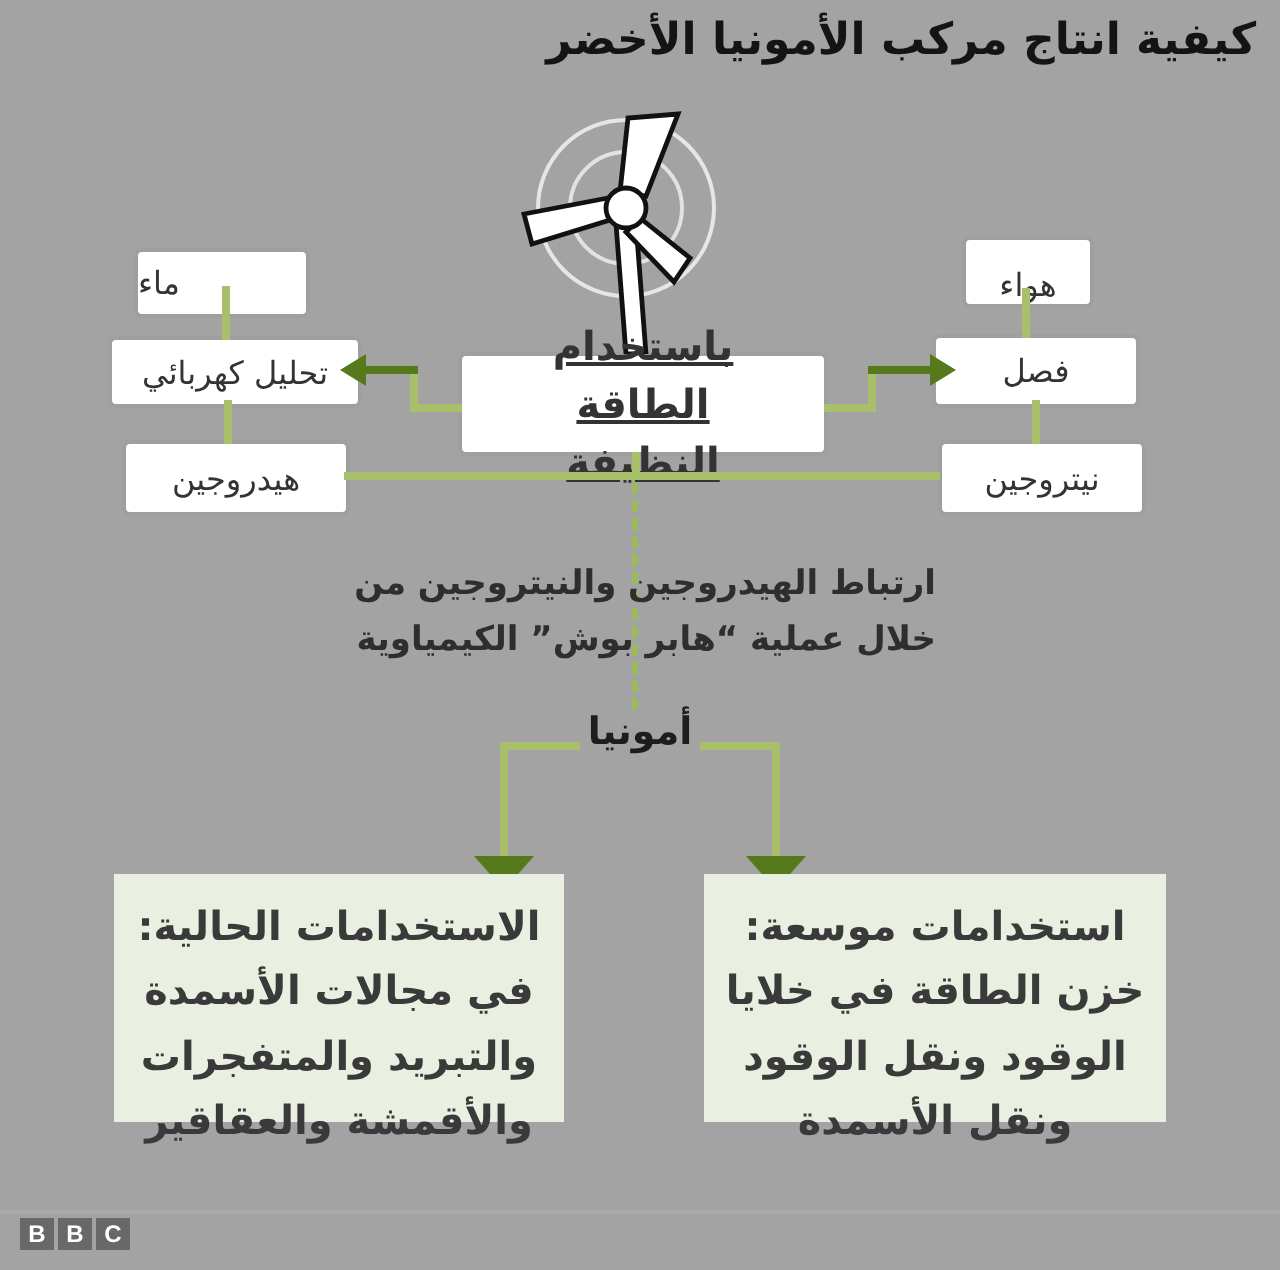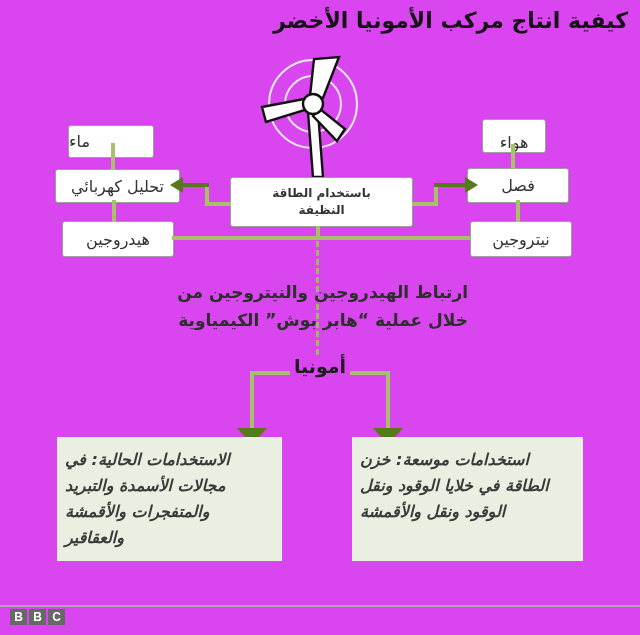--- a/index.html
+++ b/index.html
@@ -1,47 +1,47 @@
 <!DOCTYPE html>
 <html lang="ar"><head>
 <meta charset="utf-8">
 <style>
   html,body{margin:0;padding:0;background:#fff;}
   #canvas{
-    position:relative;width:640px;height:635px;background:#d946ef;overflow:hidden;
+    position:relative;width:640px;height:635px;background:#a3a3a3;overflow:hidden;
     font-family:"DejaVu Sans",sans-serif;color:#333;
   }
   .abs{position:absolute;}
   
   #title{top:8px;right:12px;font-size:22px;font-weight:700;color:#141414;direction:rtl;}
   
   .node{
     background:#fff;border:1.6px solid #9f9f9f;border-radius:3px;
     display:flex;align-items:center;justify-content:center;text-align:center;
     font-size:16px;color:#333;direction:rtl;box-shadow:0 0 0 1px rgba(0,0,0,0.02);
   }
-  .node.bold{font-weight:700;font-size:12px;line-height:1.45;padding:2px 18px;box-sizing:border-box;}
+  .node.bold{font-weight:700;font-size:20px;line-height:1.45;padding:2px 18px;box-sizing:border-box;text-decoration:underline;}
   
   .lineo{background:#a9c06a;}
   .lined{background:#55791b;}
   .dashedv{border-left:3px dashed #9cb95e;width:0;}
   
   .arr-left{width:0;height:0;border-top:8px solid transparent;border-bottom:8px solid transparent;border-right:13px solid #55791b;}
   .arr-right{width:0;height:0;border-top:8px solid transparent;border-bottom:8px solid transparent;border-left:13px solid #55791b;}
   .arr-down{width:0;height:0;border-left:15px solid transparent;border-right:15px solid transparent;border-top:17px solid #55791b;}
   
   #haber-note{left:168px;top:278px;width:300px;text-align:right;direction:rtl;
     font-size:17px;font-weight:600;color:#2e2e2e;line-height:1.65;}
   #ammonia-label{left:278px;top:355px;width:84px;text-align:center;direction:rtl;
     font-size:19px;font-weight:700;color:#1d1d1d;}
   
   .usebox{
-    background:#e9efe1;direction:rtl;text-align:left;
-    font-size:16px;font-weight:700;color:#3a3a3a;line-height:1.62;
-    padding:10px 8px;box-sizing:border-box;font-style:italic;
+    background:#e9efe1;direction:rtl;text-align:center;
+    font-size:20px;font-weight:700;color:#3a3a3a;line-height:1.62;
+    padding:10px 8px;box-sizing:border-box;
   }
   
   #footer-rule{left:0;top:605px;width:640px;height:2px;background:#a9a9a9;}
   #bbc-logo{left:10px;top:609px;display:flex;gap:2px;}
   .bbc-block{
     width:17px;height:16px;background:#686868;color:#fff;
     display:flex;align-items:center;justify-content:center;
     font-family:"Liberation Sans","DejaVu Sans",sans-serif;font-weight:700;font-size:12px;
   }
 </style>
@@ -116,21 +116,21 @@
   <div class="abs lineo" style="left:350px;top:371px;width:40px;height:4px;"></div>
   <div class="abs lineo" style="left:250px;top:371px;width:4px;height:59px;"></div>
   <div class="abs lineo" style="left:386px;top:371px;width:4px;height:59px;"></div>
   <div class="abs arr-down" style="left:237px;top:428px;"></div>
   <div class="abs arr-down" style="left:373px;top:428px;"></div>
 
   <div class="abs usebox" style="left:57px;top:437px;width:225px;height:124px;">
     <span>الاستخدامات الحالية: في مجالات الأسمدة والتبريد والمتفجرات والأقمشة والعقاقير</span>
   </div>
   <div class="abs usebox" style="left:352px;top:437px;width:231px;height:124px;">
-    <span>استخدامات موسعة: خزن الطاقة في خلايا الوقود ونقل الوقود ونقل والأقمشة</span>
+    <span>استخدامات موسعة: خزن الطاقة في خلايا الوقود ونقل الوقود ونقل الأسمدة</span>
   </div>
 
   <div id="footer-rule" class="abs"></div>
   <div id="bbc-logo" class="abs">
     <span class="bbc-block">B</span>
     <span class="bbc-block">B</span>
     <span class="bbc-block">C</span>
   </div>
 
 </div>

